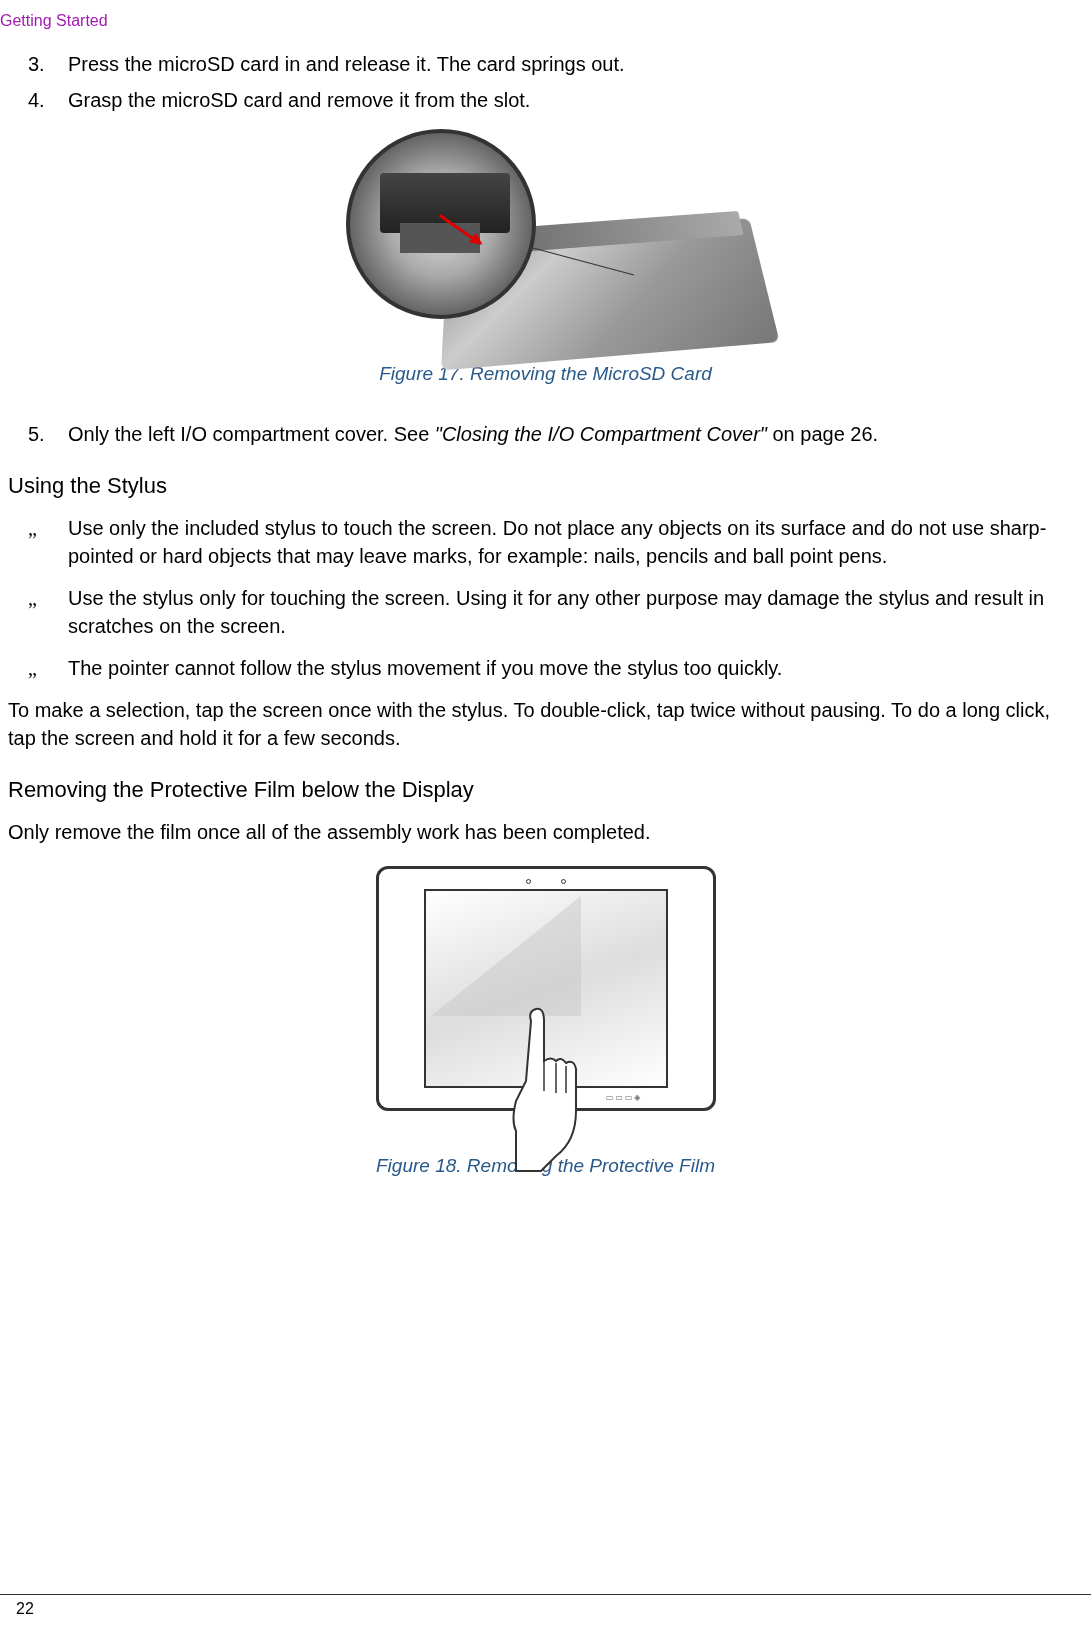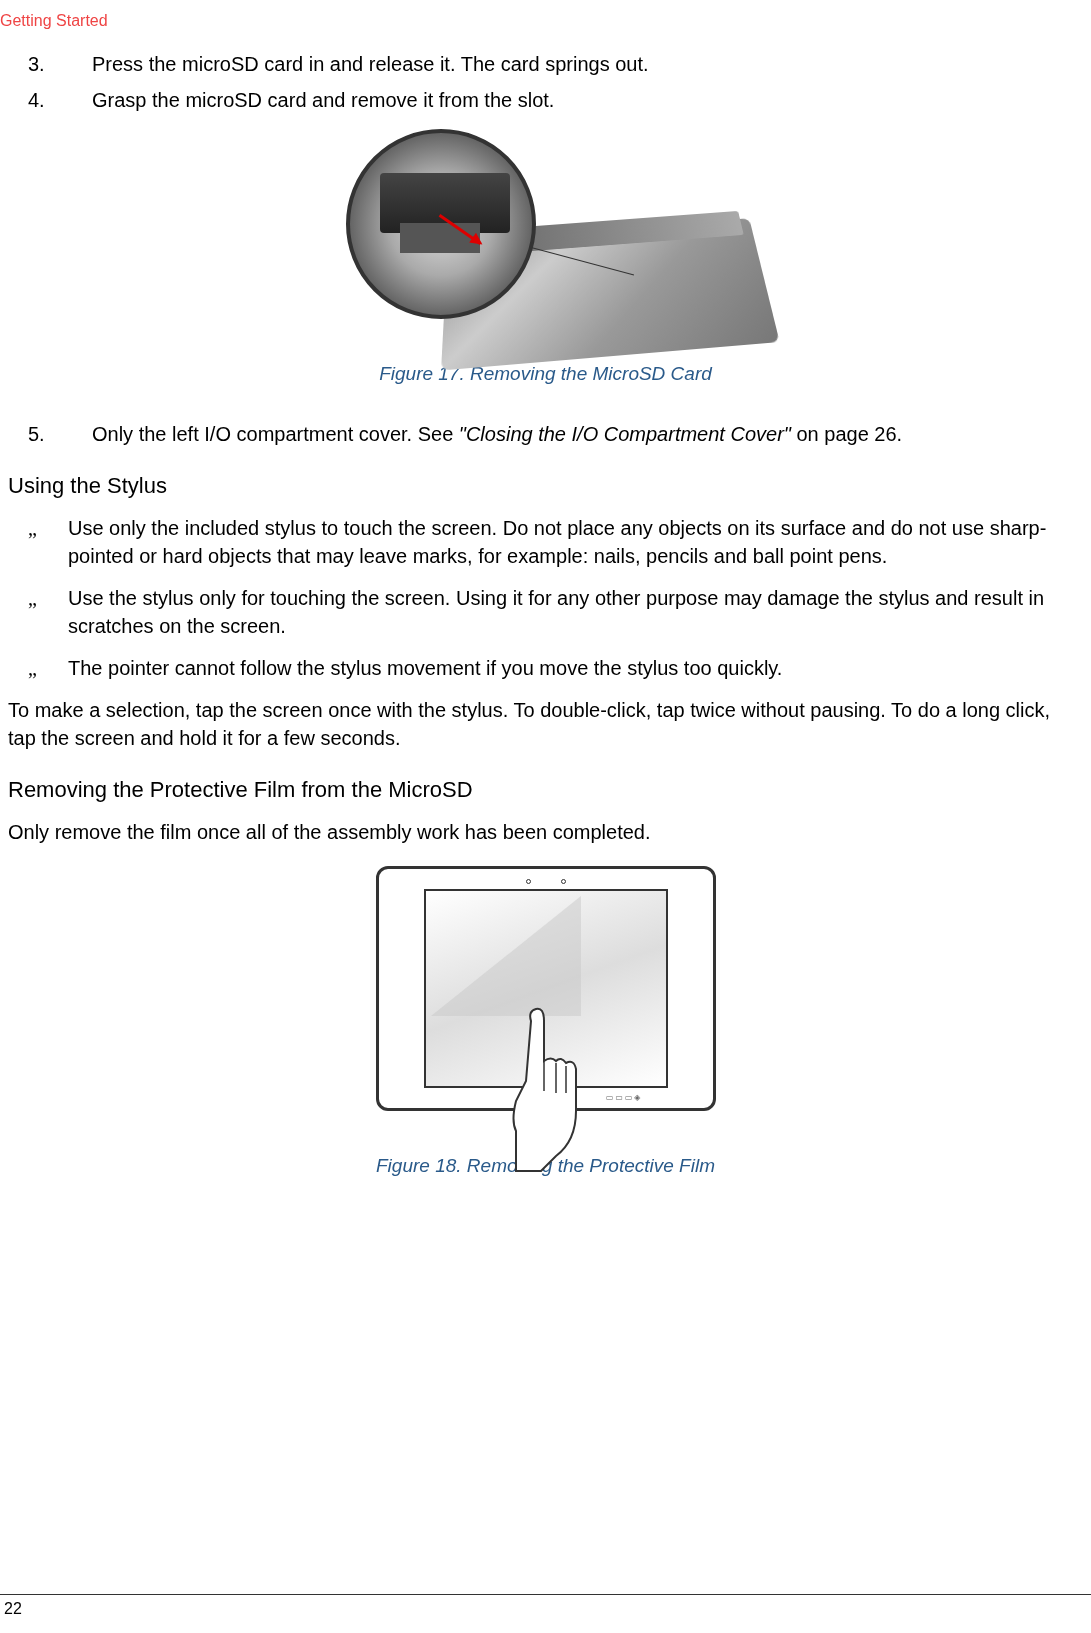--- a/index.html
+++ b/index.html
@@ -12,42 +12,41 @@
       width: 1091px;
       min-height: 1633px;
       background: white;
       color: #000;
       padding: 0;
       position: relative;
     }
     .header {
       padding: 12px 0 0 0;
       font-size: 16px;
-      color: #ef4444;
+      color: #a21caf;
     }
     .content {
       padding: 0 8px;
     }
     .numbered-list {
       list-style: none;
       padding: 20px 0 0 20px;
     }
     .numbered-item {
       display: flex;
       margin-bottom: 8px;
       font-size: 20px;
       line-height: 1.4;
     }
     .numbered-item .num {
       width: 40px;
       flex-shrink: 0;
     }
     .numbered-item .text {
       flex: 1;
-      margin-left: 24px;
     }
     .figure-container {
       text-align: center;
       margin: 15px 0;
     }
     .figure-1 {
       display: inline-block;
       width: 440px;
       height: 230px;
       position: relative;
@@ -97,21 +96,21 @@
     .footer {
       position: absolute;
       bottom: 15px;
       left: 0;
       width: 100%;
       border-top: 1px solid #333;
       padding-top: 5px;
     }
     .page-num {
       font-size: 16px;
-      padding-left: 4px;
+      padding-left: 16px;
     }
     
     .device-top {
       position: absolute;
       right: 0;
       bottom: 0;
       width: 320px;
       height: 140px;
       background: linear-gradient(135deg, #888 0%, #ccc 30%, #999 60%, #777 100%);
       border-radius: 15px 8px 8px 8px;
@@ -334,21 +333,21 @@
       <span class="text">Use the stylus only for touching the screen. Using it for any other purpose may damage the stylus and result in scratches on the screen.</span>
     </li>
     <li class="bullet-item">
       <span class="bullet">„</span>
       <span class="text">The pointer cannot follow the stylus movement if you move the stylus too quickly.</span>
     </li>
   </ul>
 
   <p class="body-text">To make a selection, tap the screen once with the stylus. To double-click, tap twice without pausing. To do a long click, tap the screen and hold it for a few seconds.</p>
 
-  <h2 class="heading-1">Removing the Protective Film from the MicroSD</h2>
+  <h2 class="heading-1">Removing the Protective Film below the Display</h2>
   <p class="body-text">Only remove the film once all of the assembly work has been completed.</p>
 
   <div class="figure-container">
     <div class="figure-2">
       <div class="tablet-outline">
         <div class="top-dots">
             <span></span>
             <span></span>
           </div>
         <div class="side-buttons-left">

